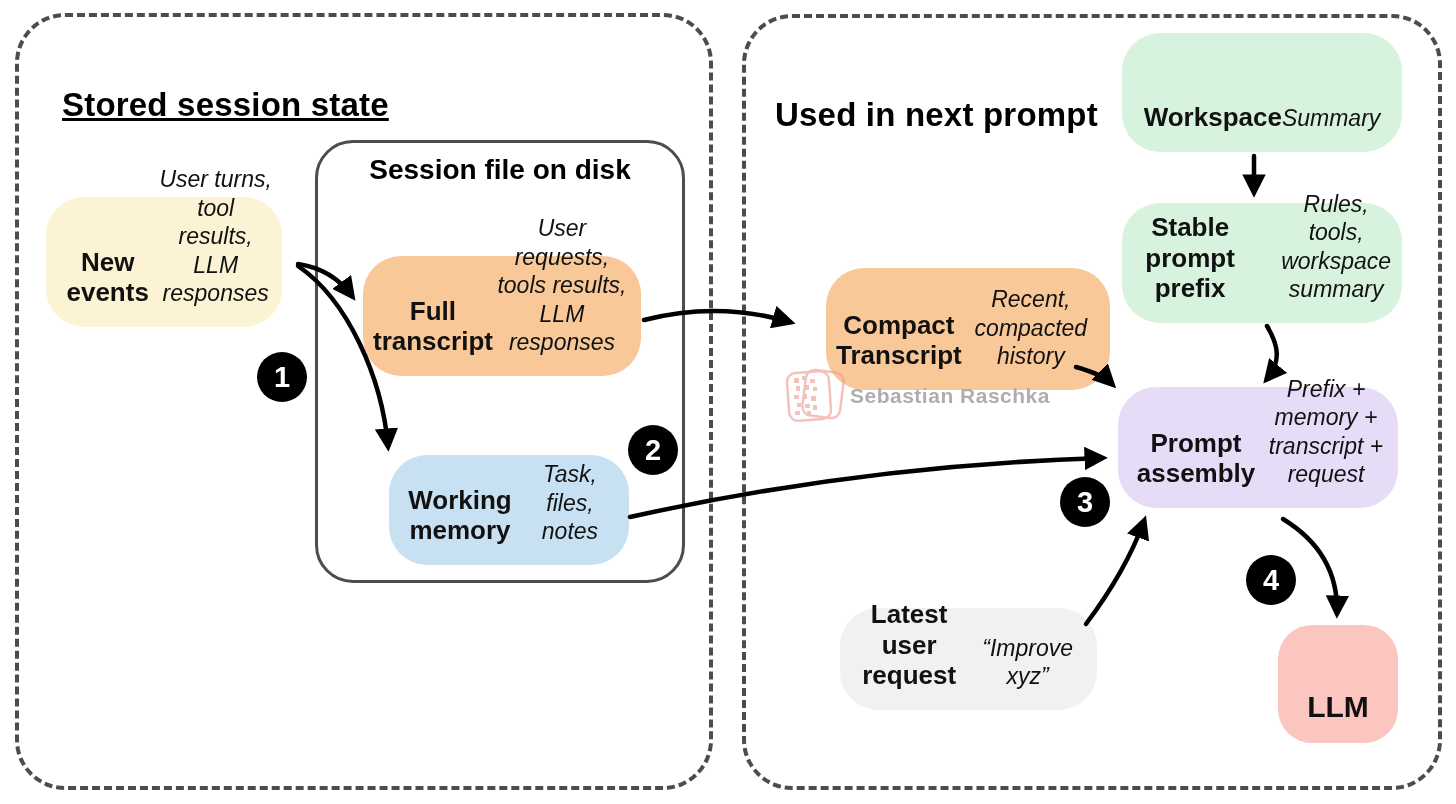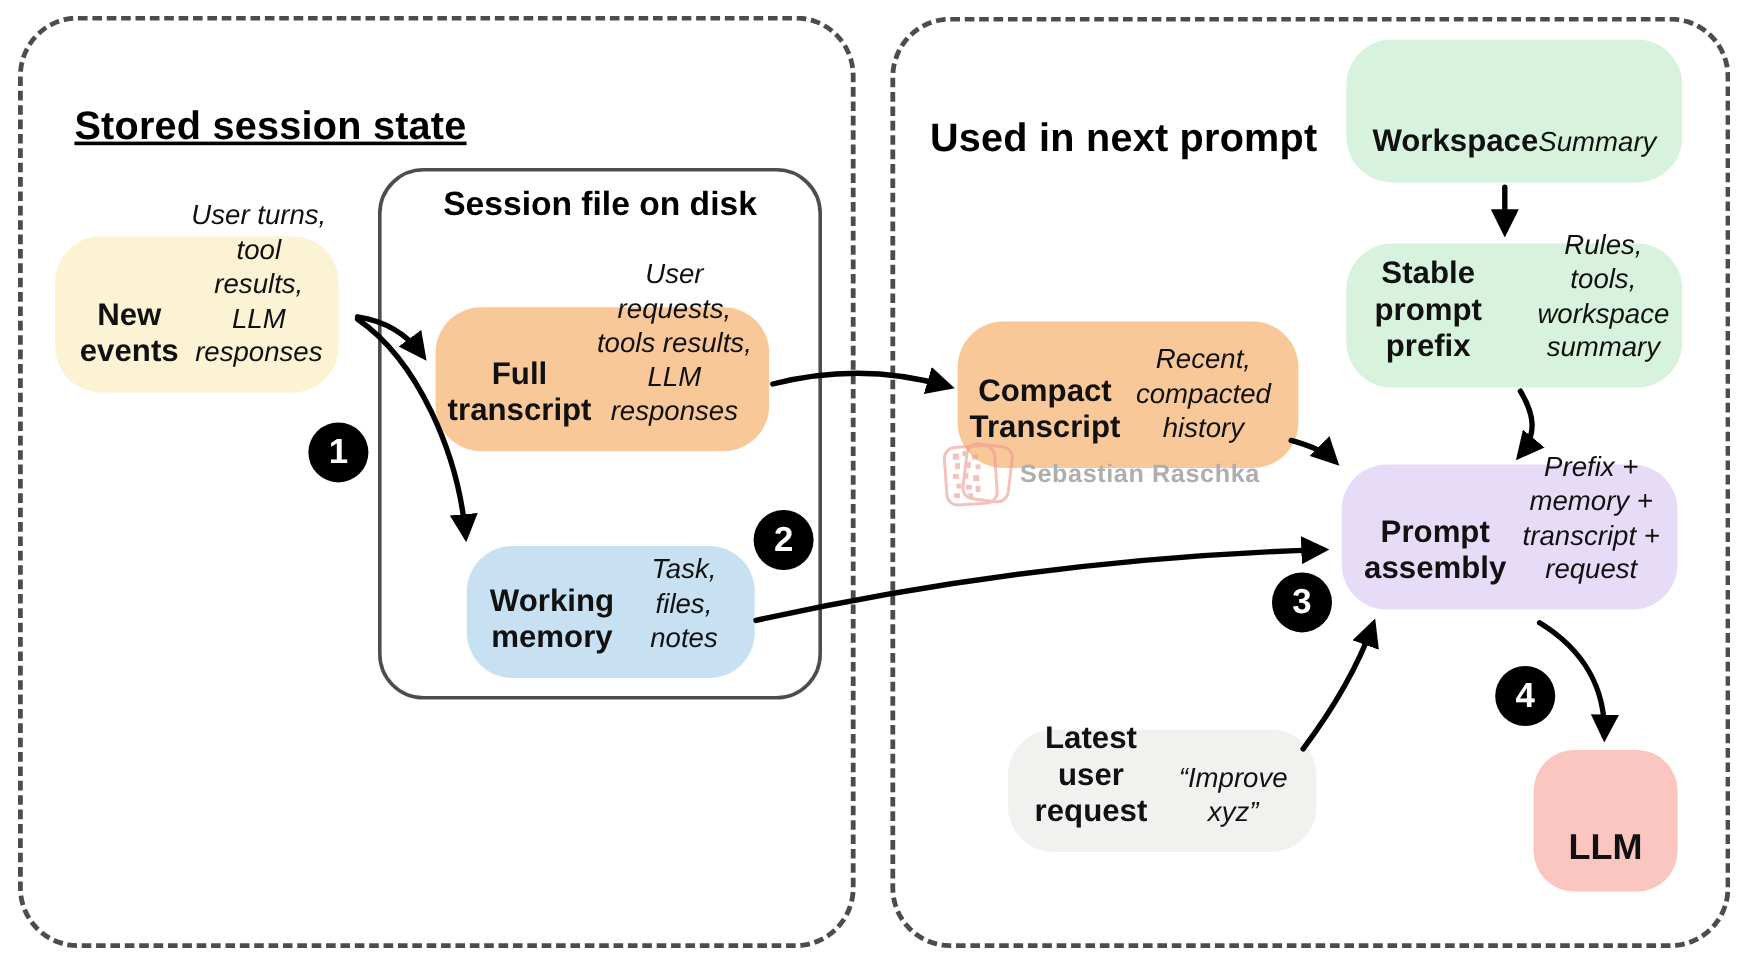--- a/index.html
+++ b/index.html
@@ -84,21 +84,21 @@
     <div class="node-title">Full transcript</div>
     <div class="node-sub">User requests, tools results,
 LLM responses</div>
   </div>
 
   <div class="node" id="n-working-memory" style="background: rgb(200, 225, 242);">
     <div class="node-title">Working memory</div>
     <div class="node-sub">Task, files, notes</div>
   </div>
 
-  <div class="node" id="n-compact-transcript" style="background: rgb(248, 200, 152);">
+  <div class="node" id="n-compact-transcript" style="background: rgb(248, 200, 152); margin-left: 28px;">
     <div class="node-title">Compact Transcript</div>
     <div class="node-sub">Recent, compacted history</div>
   </div>
 
   <div class="node" id="n-workspace" style="background: rgb(216, 243, 221);">
     <div class="node-title">Workspace</div>
     <div class="node-sub">Summary</div>
   </div>
 
   <div class="node" id="n-stable-prefix" style="background: rgb(216, 243, 221); gap: 32px;">

